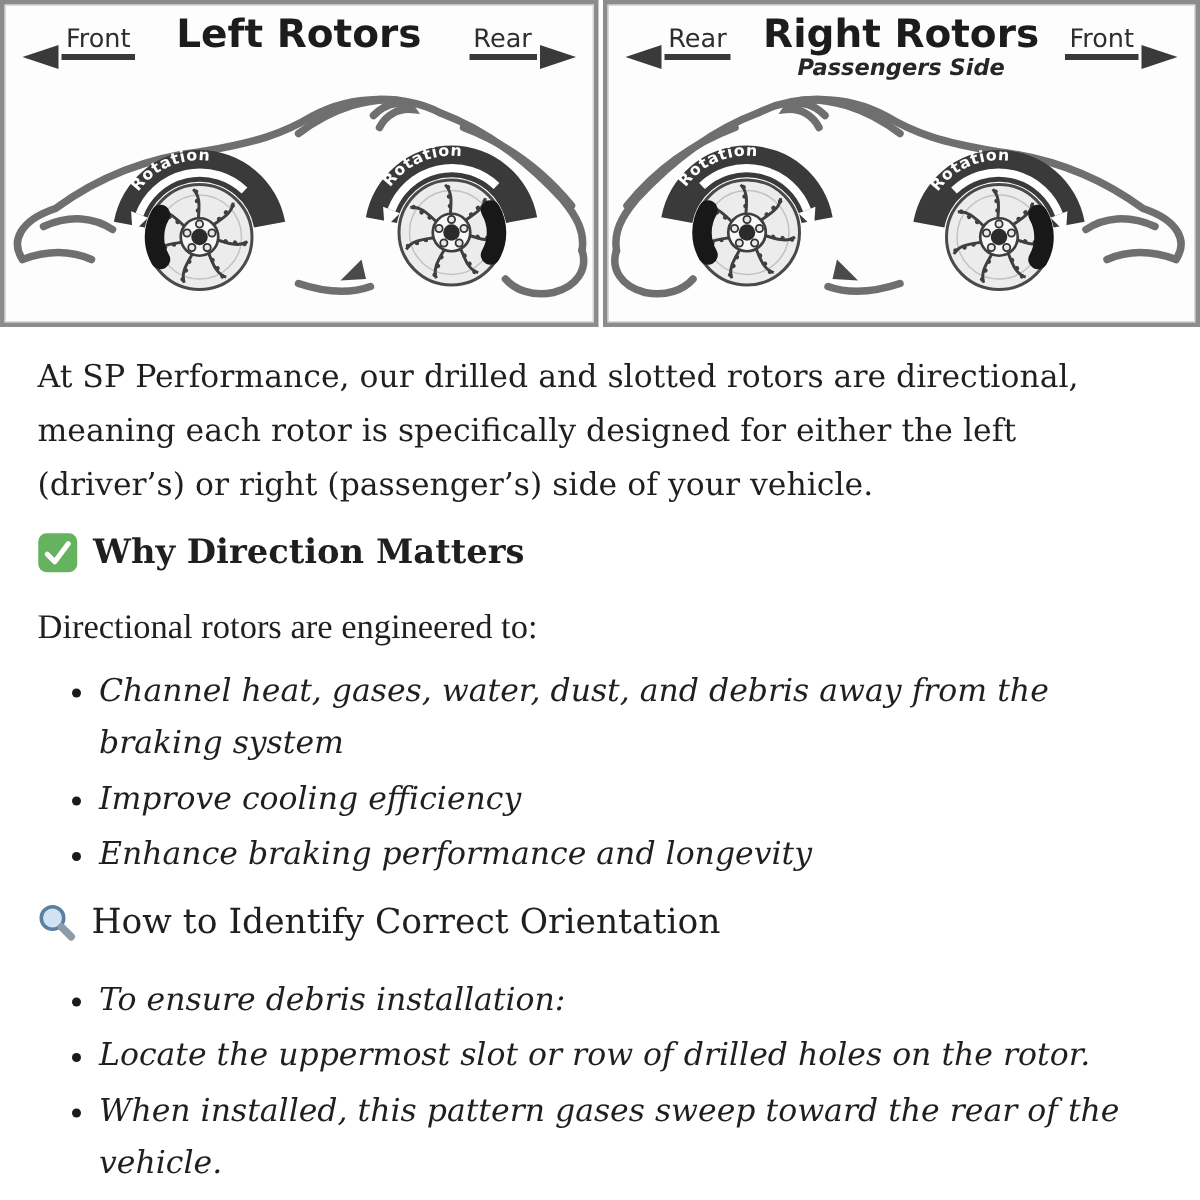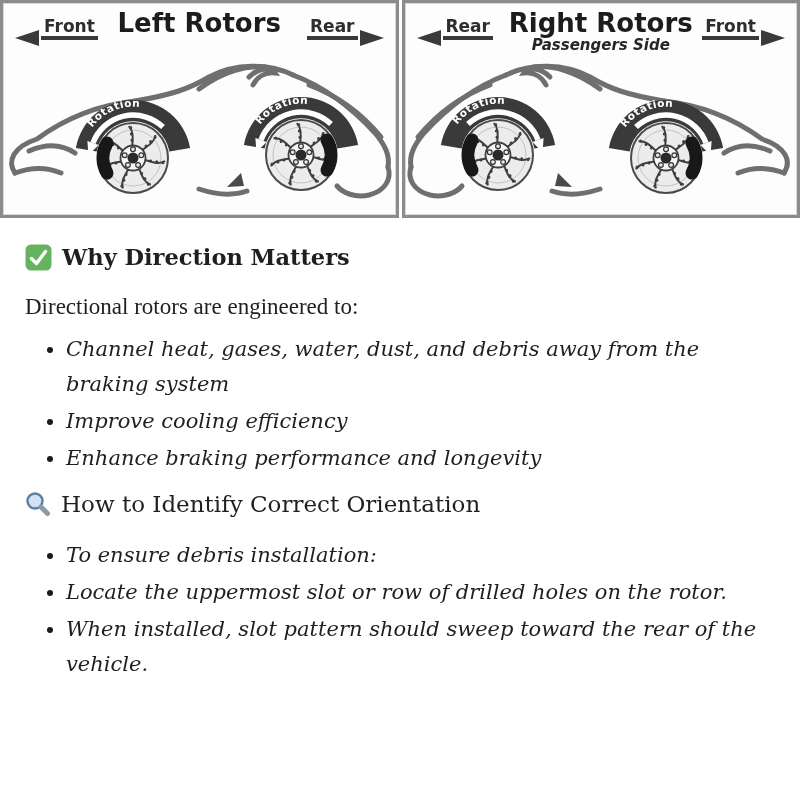--- a/index.html
+++ b/index.html
@@ -6,21 +6,21 @@
   html,body { width:800px; height:800px; background:#ffffff; overflow:hidden; }
   body { font-family:"DejaVu Serif","Liberation Serif",serif; color:#1f1f1f; }
 
   
   .diagram { display:flex; gap:3px; height:218px; width:800px; }
   .panel { position:relative; flex:1 1 0; border:3px solid #8c8c8c; background:#fdfdfd;
            box-shadow:inset 0 0 0 1px #d8d8d8; }
   .panel-header { position:absolute; top:7px; left:12px; right:12px; height:46px;
                   font-family:"DejaVu Sans","Liberation Sans",sans-serif; z-index:2; }
   .dir-label { position:absolute; top:6px; display:flex; align-items:flex-end; gap:2px;
-               font-weight:bold; font-size:17px; color:#2e2e2e; }
+               font-weight:normal; font-size:17px; color:#2e2e2e; }
   .dir-label.left-side { left:0; }
   .dir-label.right-side { right:0; }
   .dir-label .word { border-bottom:4px solid #3a3a3a; padding:0 3px 0 3px; line-height:20px; }
   .tri { width:0; height:0; border-top:8px solid transparent; border-bottom:8px solid transparent;
          margin-bottom:-6px; }
   .tri.tri-left  { border-right:24px solid #3a3a3a; }
   .tri.tri-right { border-left:24px solid #3a3a3a; }
   .panel-title { position:absolute; left:50%; transform:translateX(-50%); top:0; text-align:center; width:240px; }
   .panel-title .big { font-weight:bold; font-size:26px; line-height:27px; color:#1c1c1c; letter-spacing:0; }
   .panel-title .sub { font-weight:bold; font-style:italic; font-size:15px; line-height:17px; color:#262626; }
@@ -176,20 +176,21 @@
         <text fill="#ffffff" font-family="DejaVu Sans, sans-serif" font-size="10.5" font-weight="bold" letter-spacing="0.5">
           <textPath href="#txtArc" startOffset="6">Rotation</textPath>
         </text>
       </g>
     </svg>
   </div>
 </div>
 
 <div class="content">
 
+  <p class="intro">At SP Performance, our drilled and slotted rotors are directional, meaning each rotor is specifically designed for either the left (driver’s) or right (passenger’s) side of your vehicle.</p>
 
   <div class="sec-head">
     <svg class="emoji-svg" width="27" height="27" viewBox="0 0 27 27">
       <rect x="0.5" y="0.5" width="26" height="26" rx="5.5" fill="#66b35f"></rect>
       <path d="M 6.5 14.5 L 11.5 19.5 L 20.5 7.5" stroke="#ffffff" stroke-width="3.4" fill="none" stroke-linecap="round" stroke-linejoin="round"></path>
     </svg>
     <span>Why Direction Matters</span>
   </div>
 
   <p class="lead">Directional rotors are engineered to:</p>
@@ -204,16 +205,16 @@
     <svg class="emoji-svg" width="26" height="26" viewBox="0 0 26 26">
       <circle cx="10" cy="10" r="7.5" fill="#cfe3f5" stroke="#5b7f9e" stroke-width="2.4"></circle>
       <line x1="16" y1="16" x2="22.5" y2="22.5" stroke="#8c9ba8" stroke-width="5" stroke-linecap="round"></line>
     </svg>
     <span>How to Identify Correct Orientation</span>
   </div>
 
   <ul class="blist">
     <li>To ensure debris installation:</li>
     <li>Locate the uppermost slot or row of drilled holes on the rotor.</li>
-    <li>When installed, slot pattern should sweep toward the rear of the vehicle.</li>
+    <li>When installed, this pattern gases sweep toward the rear of the vehicle.</li>
   </ul>
 
 </div>
 
 </body></html>

